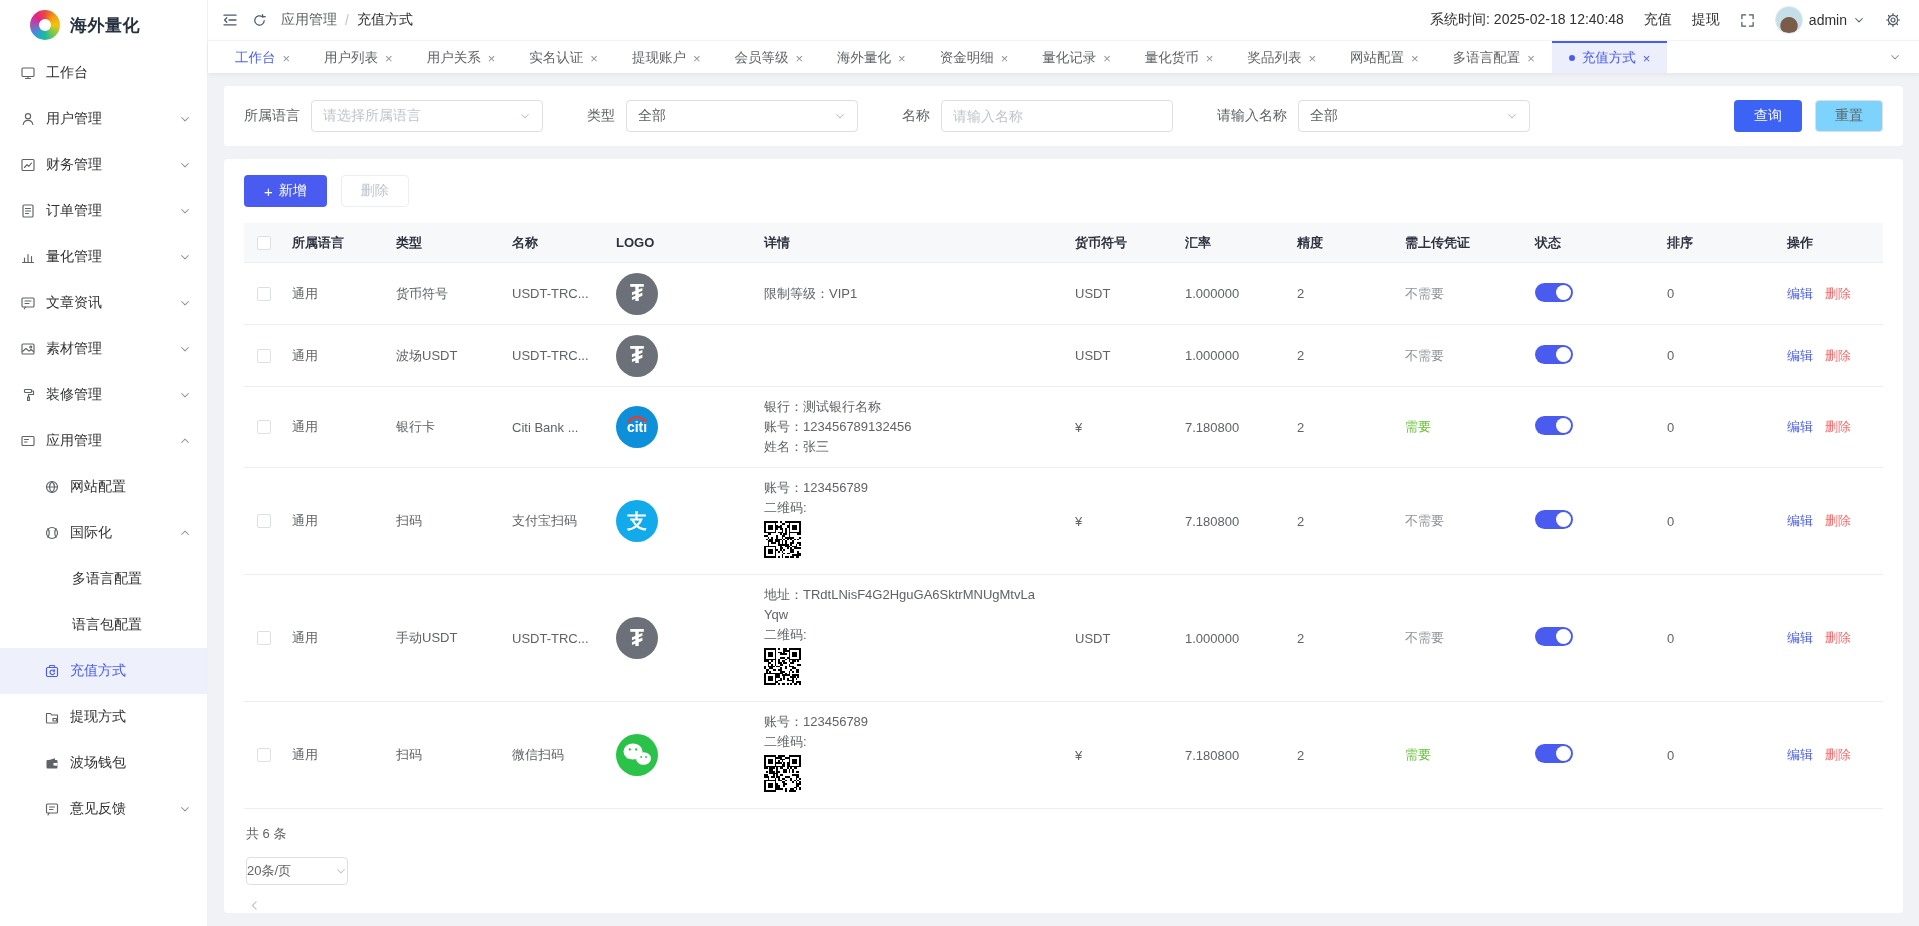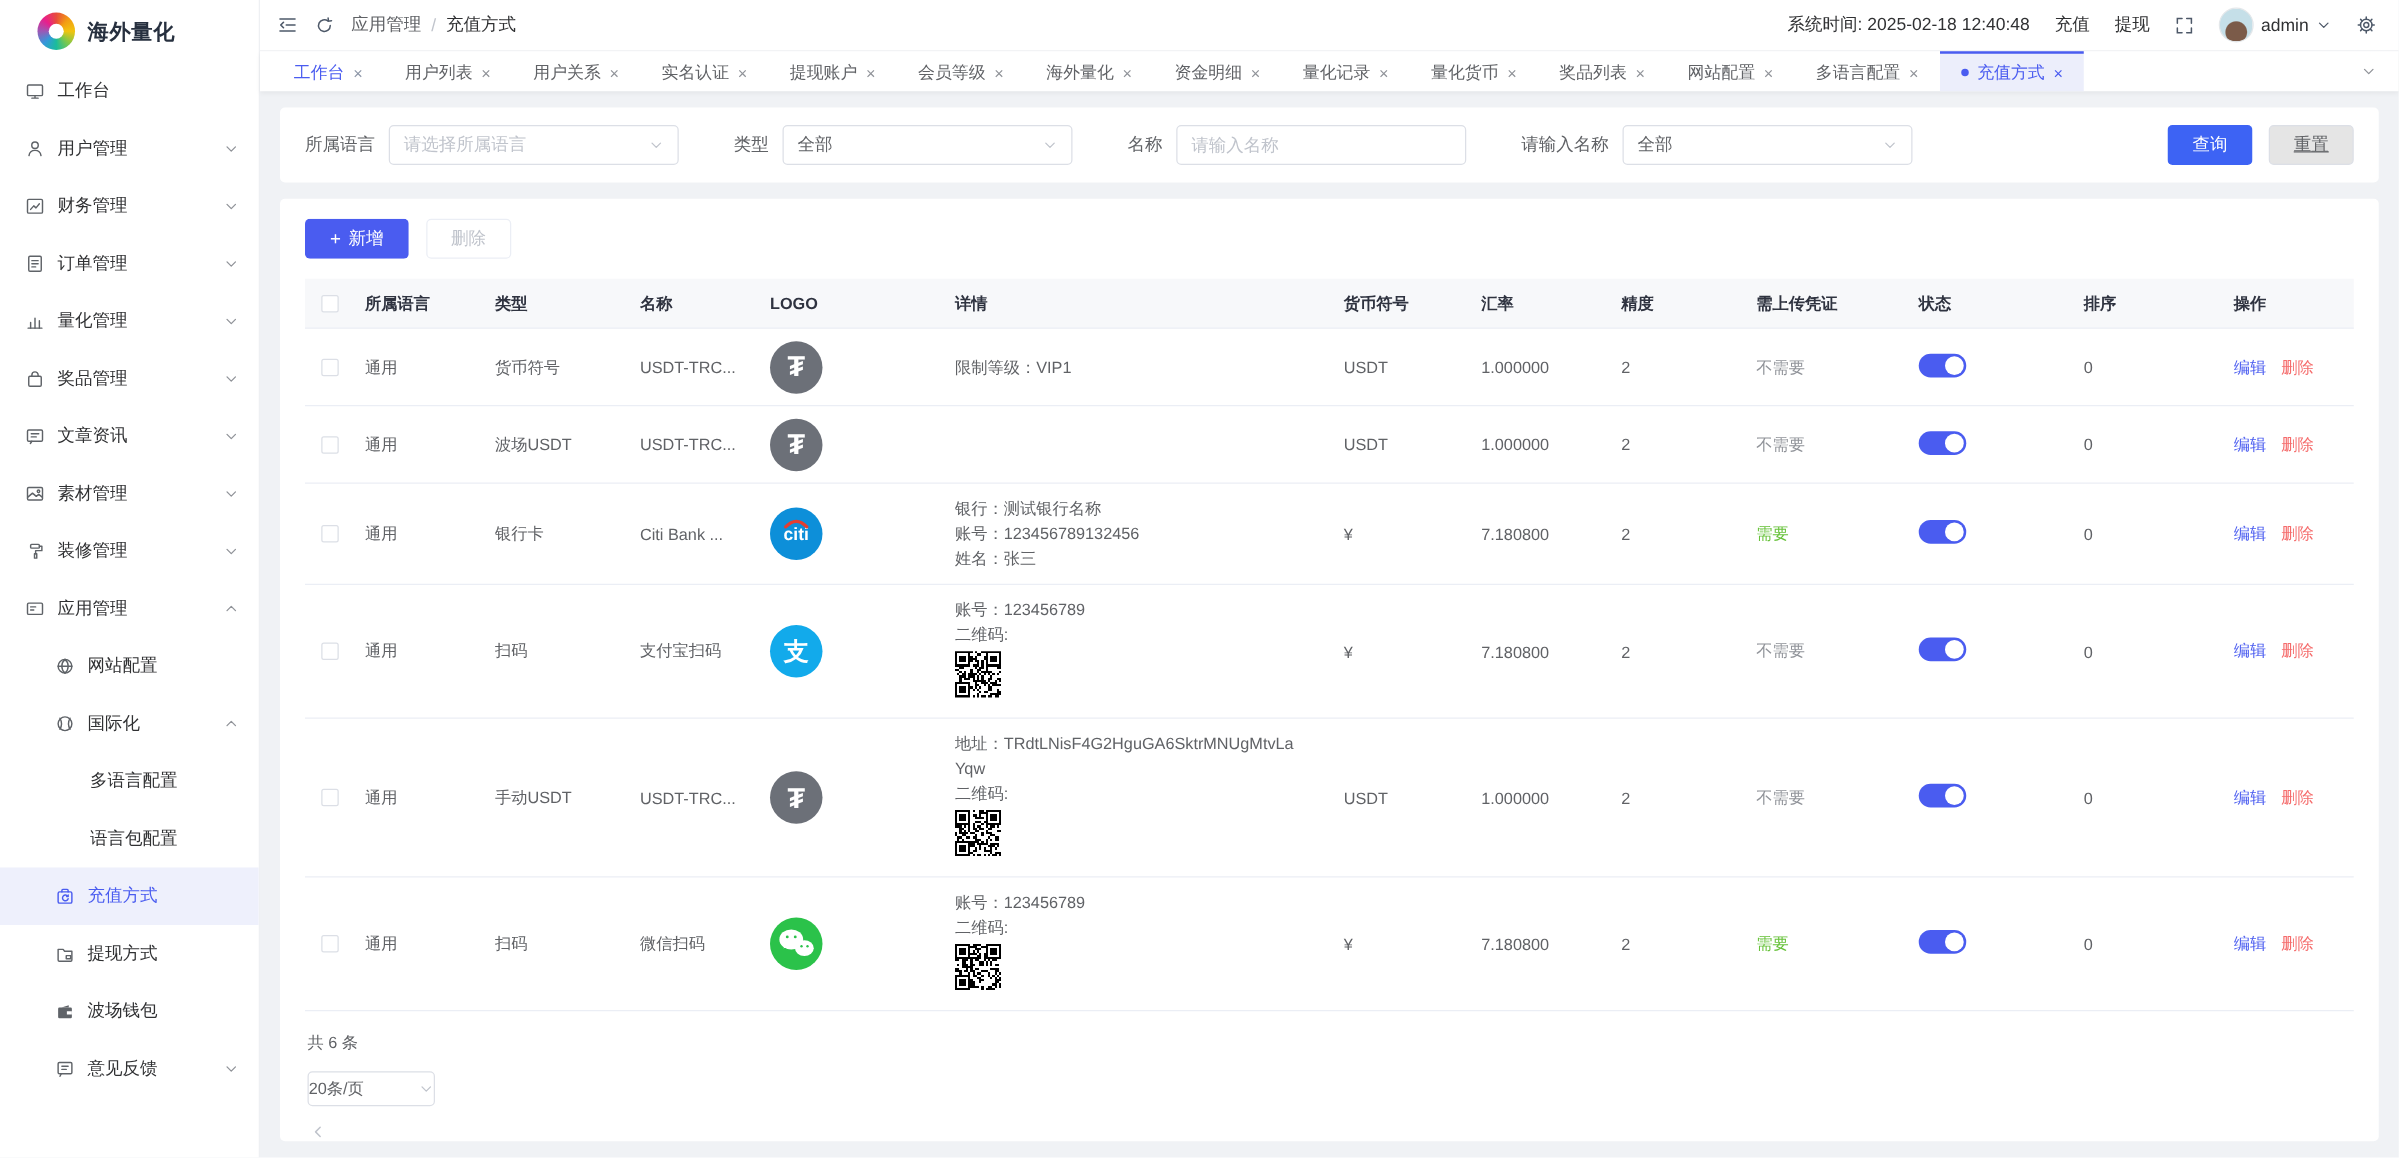--- a/index.html
+++ b/index.html
@@ -64,21 +64,21 @@
   .f-label { color:#606266; margin-right:11px; white-space:nowrap; }
   .f-select, .f-input { width:232px; height:32px; border:1px solid #dcdfe6; border-radius:4px; background:#fff; display:flex; align-items:center; padding:0 11px; font-size:14px; }
   .f-input { outline:none; color:#8b5cf6; }
   .f-input::placeholder { color:#c0c4cc; }
   .f-placeholder { color:#c0c4cc; }
   .f-value { color:#606266; }
   .f-chev { margin-left:auto; color:#c0c4cc; display:flex; }
   .f-buttons { margin-left:auto; display:flex; gap:13px; }
   .btn { height:32px; padding:0 19px; border-radius:4px; font-size:14px; display:flex; align-items:center; cursor:pointer; border:1px solid transparent; }
   .btn-query { background:var(--query-blue); color:#fff; }
-  .btn-reset { background:#e5e5e5; border-color:#dcdfe6; color:#606266;text-decoration:underline; }
+  .btn-reset { background:#7dd3fc; border-color:#dcdfe6; color:#606266; }
 
   .table-card { flex:1; padding:16px 20px 10px; display:flex; flex-direction:column; min-height:0; }
   .toolbar { display:flex; gap:14px; margin-bottom:16px; }
   .btn-add { background:var(--accent); color:#fff; gap:6px; }
   .btn-add .plus { font-size:15px; font-weight:400; }
   .btn-del-disabled { background:#fff; border-color:#ebeef5; color:#c0c4cc; cursor:not-allowed; }
 
   .t-row { display:flex; align-items:center; border-bottom:1px solid #ebeef5; font-size:13px; color:#606266; min-height:62px; }
   .t-head { background:#f7f8fa; min-height:40px; height:40px; color:#2f3340; font-weight:600; font-size:13px; }
   .tc { padding-right:8px; }
@@ -181,34 +181,20 @@
           </span>
         </div>
         <div class="s-item lvl0">
           <span class="s-icon">
             <svg viewBox="0 0 16 16" width="16" height="16" fill="none" stroke="currentColor" stroke-width="1.15" stroke-linecap="round" stroke-linejoin="round">
               <path d="M2.5 13.5h11"></path>
               <path d="M4.5 13.5V9M8 13.5V5.5M11.5 13.5V7.5"></path>
             </svg>
           </span>
           <span>量化管理</span>
-          <span class="s-chev">
-            <svg viewBox="0 0 16 16" width="12" height="12" fill="none" stroke="currentColor" stroke-width="1.4" stroke-linecap="round" stroke-linejoin="round">
-              <path d="M3.5 6l4.5 4.5L12.5 6"></path>
-            </svg>
-          </span>
-        </div>
-        <div class="s-item lvl0">
-          <span class="s-icon">
-            <svg viewBox="0 0 16 16" width="16" height="16" fill="none" stroke="currentColor" stroke-width="1.15" stroke-linecap="round" stroke-linejoin="round">
-              <path d="M5.5 6V5a2.5 2.5 0 0 1 5 0v1"></path>
-              <rect x="3" y="6" width="10" height="8" rx="1"></rect>
-            </svg>
-          </span>
-          <span>奖品管理</span>
           <span class="s-chev">
             <svg viewBox="0 0 16 16" width="12" height="12" fill="none" stroke="currentColor" stroke-width="1.4" stroke-linecap="round" stroke-linejoin="round">
               <path d="M3.5 6l4.5 4.5L12.5 6"></path>
             </svg>
           </span>
         </div>
         <div class="s-item lvl0">
           <span class="s-icon">
             <svg viewBox="0 0 16 16" width="16" height="16" fill="none" stroke="currentColor" stroke-width="1.15" stroke-linecap="round" stroke-linejoin="round">
               <rect x="2" y="3" width="12" height="9" rx="1"></rect>

